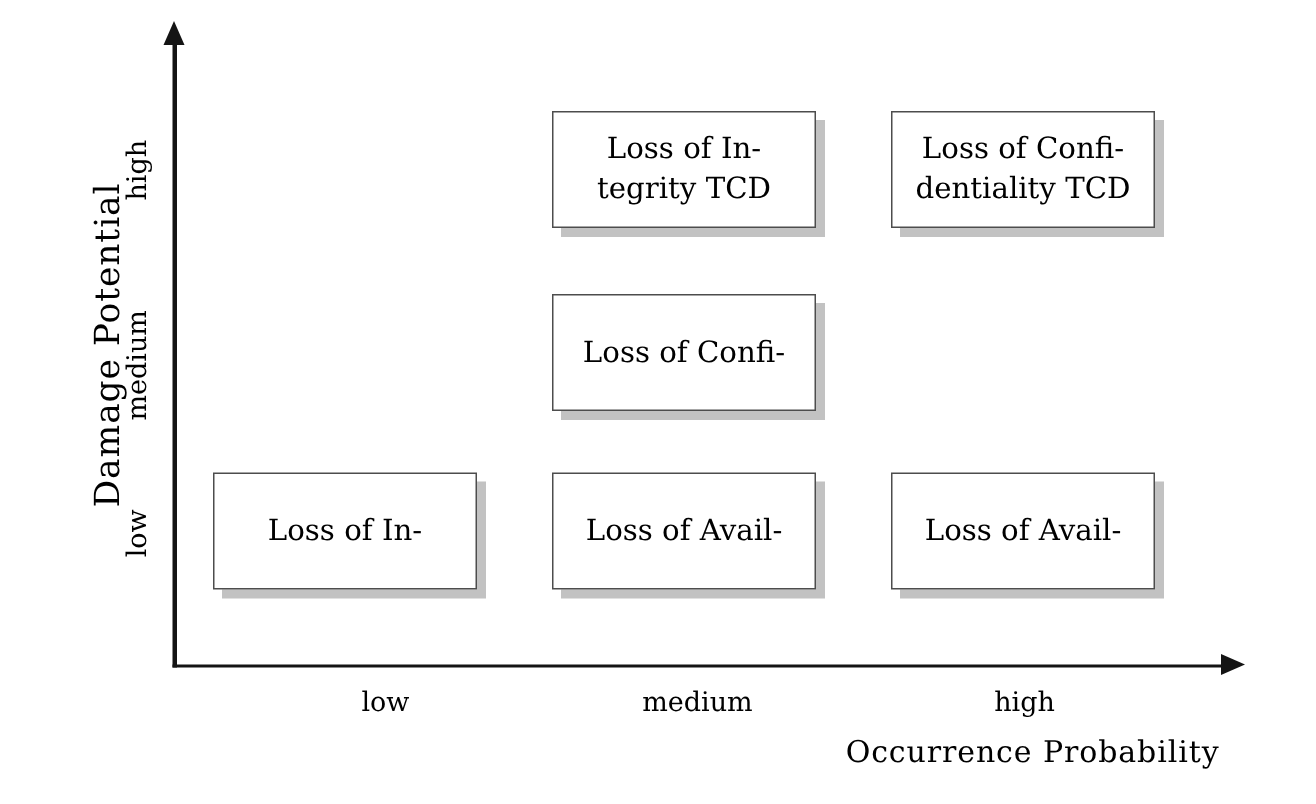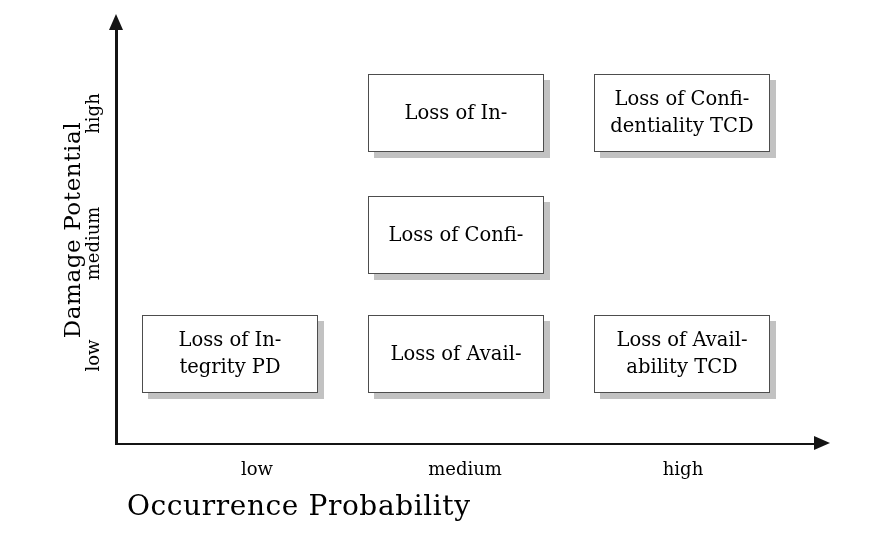--- a/index.html
+++ b/index.html
@@ -61,25 +61,25 @@
     top: 217px;
     width: 330px;
     text-align: center;
     font-size: 23px;
     letter-spacing: 0.6px;
     transform: rotate(-90deg);
     white-space: nowrap;
   }
   #x-axis-title {
     position: absolute;
-    left: 127px;
+    left: 113px;
     top: 489px;
     width: 700px;
-    text-align: left;
-    font-size: 28px;
+    text-align: right;
+    font-size: 20px;
     letter-spacing: 0.6px;
     white-space: nowrap;
   }
 
   
   .y-tick {
     position: absolute;
     width: 120px;
     text-align: center;
     font-size: 18px;
@@ -147,38 +147,37 @@
   <div class="y-tick" id="y-tick-high">high</div>
   <div class="y-tick" id="y-tick-medium">medium</div>
   <div class="y-tick" id="y-tick-low">low</div>
 
   <div class="x-tick" id="x-tick-low">low</div>
   <div class="x-tick" id="x-tick-medium">medium</div>
   <div class="x-tick" id="x-tick-high">high</div>
 
   <div class="cell-box" id="box-integrity-tcd">
     <span class="line1">Loss of In-</span>
+    <span class="line2">tegrity TCD</span>
   </div>
 
   <div class="cell-box" id="box-confidentiality-tcd">
     <span class="line1">Loss of Confi-</span>
     <span class="line2">dentiality TCD</span>
   </div>
 
   <div class="cell-box" id="box-confidentiality-pd">
     <span class="line1">Loss of Confi-</span>
   </div>
 
   <div class="cell-box" id="box-integrity-pd">
     <span class="line1">Loss of In-</span>
-    <span class="line2">tegrity PD</span>
   </div>
 
   <div class="cell-box" id="box-availability-pd">
     <span class="line1">Loss of Avail-</span>
   </div>
 
   <div class="cell-box" id="box-availability-tcd">
     <span class="line1">Loss of Avail-</span>
-    <span class="line2">ability TCD</span>
   </div>
 
 </div>
 
 </body></html>

